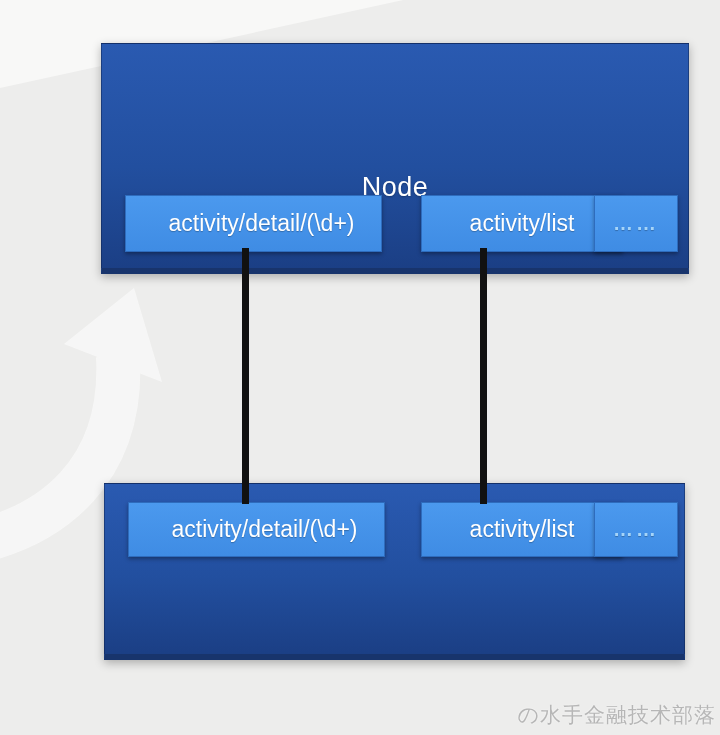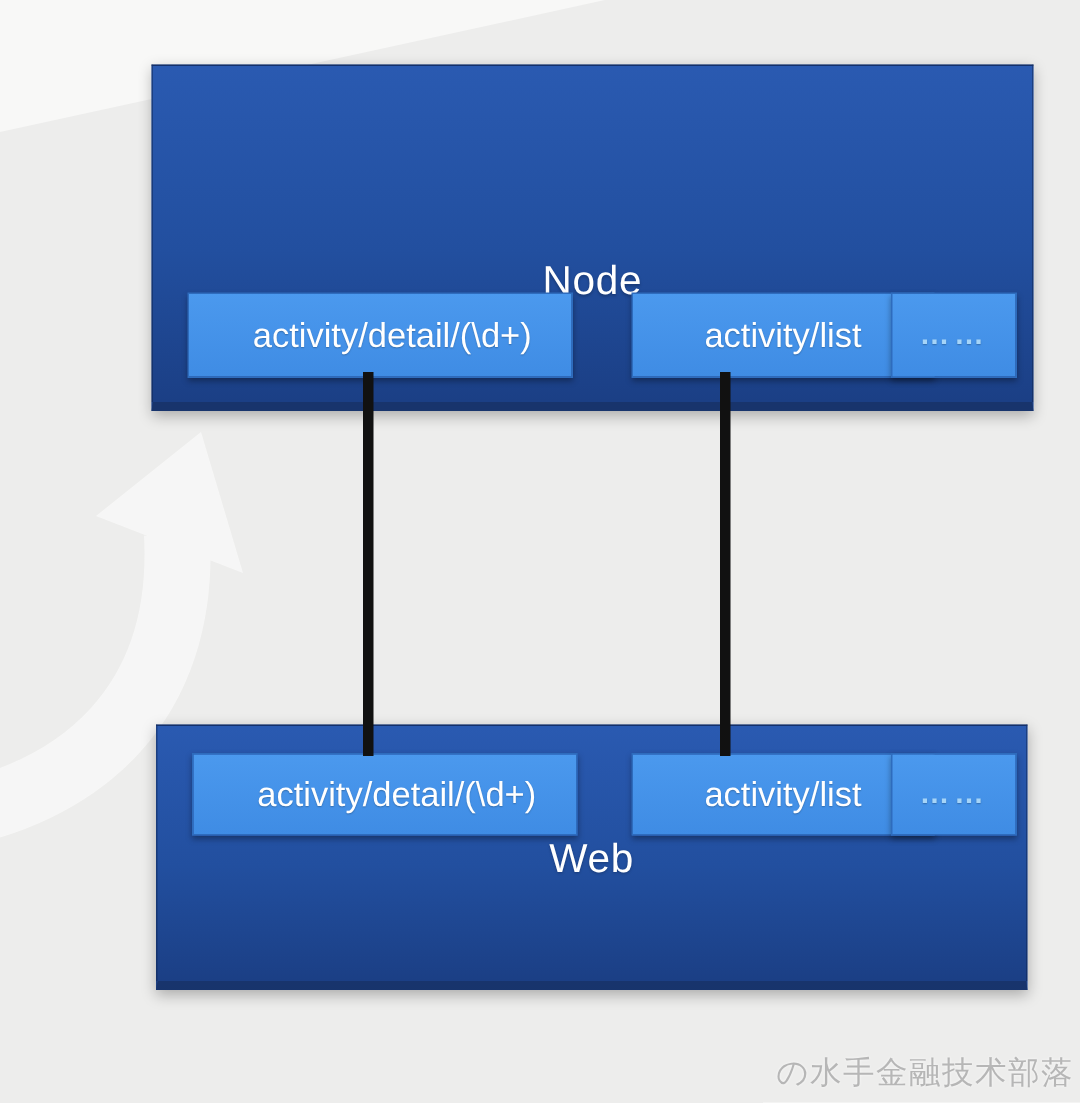--- a/index.html
+++ b/index.html
@@ -113,19 +113,18 @@
   <div class="big-box web">
     <div class="chip c1">
       <span>activity/detail/(\d+)</span>
     </div>
     <div class="chip c2">
       <span>activity/list</span>
     </div>
     <div class="chip c3">
       <span class="ellipsis">……</span>
     </div>
-    <div class="big-label">Web</div>
   </div>
 
 
   <div class="watermark">の水手金融技术部落</div>
 
 </div>
 
 </body></html>

